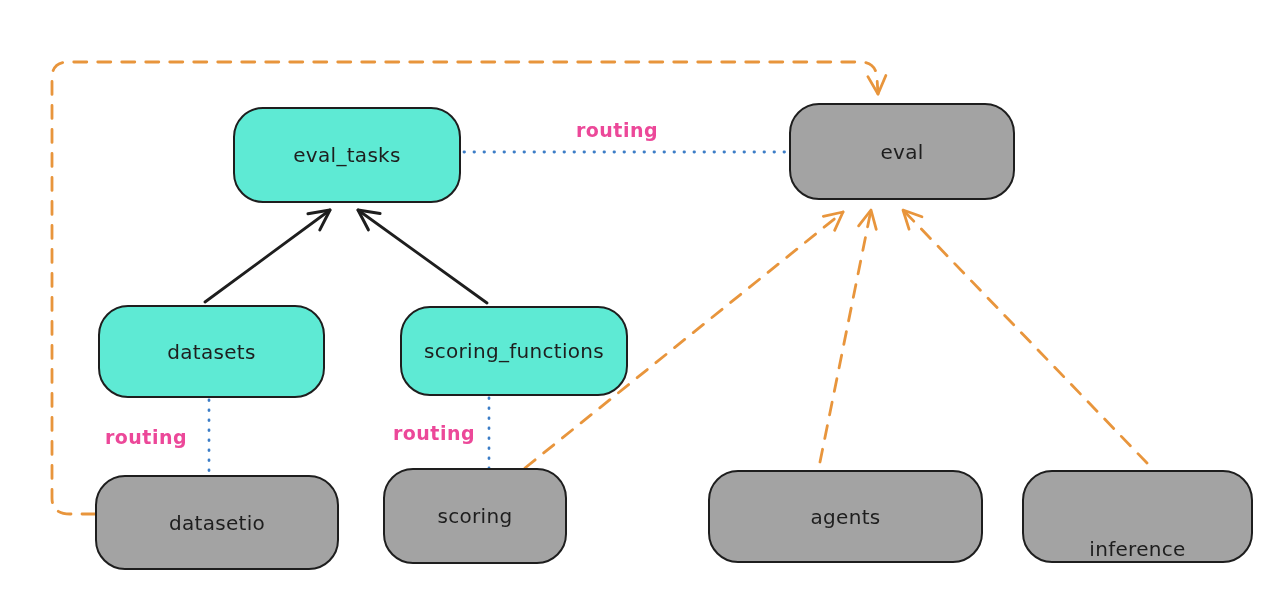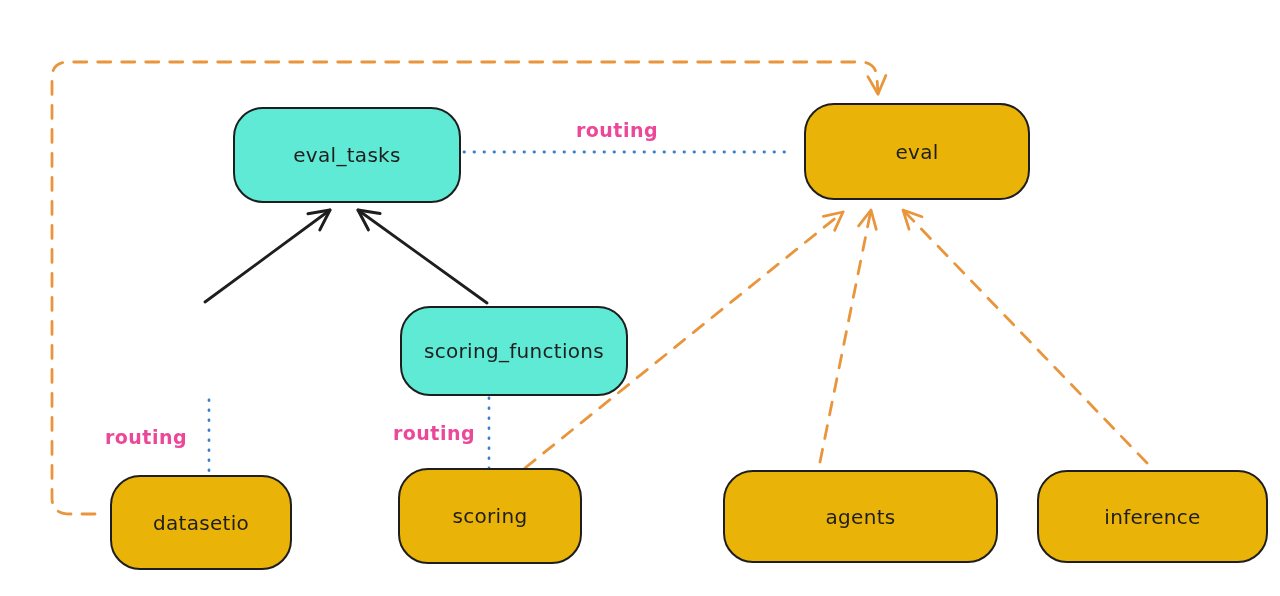--- a/index.html
+++ b/index.html
@@ -30,30 +30,30 @@
     border: 2.6px solid #1e1e1e;
     border-radius: 30px;
     display: flex;
     align-items: center;
     justify-content: center;
     font-size: 20px;
     color: #1e1e1e;
     letter-spacing: 0.3px;
   }
   .node.blue  { background: #5eead4; }
-  .node.green { background: #eab308; margin-left: 15px; }
+  .node.green { background: #a3a3a3; }
 
   #node-eval_tasks        { left: 233px; top: 107px; width: 228px; height: 96px; }
   #node-eval              { left: 789px; top: 103px; width: 226px; height: 97px; }
   #node-datasets          { left:  98px; top: 305px; width: 227px; height: 93px; }
   #node-scoring_functions { left: 380px; top: 306px; width: 228px; height: 90px; margin-left: 20px; }
-  #node-datasetio         { left:  95px; top: 475px; width: 182px; height: 95px; }
+  #node-datasetio         { left:  95px; top: 475px; width: 244px; height: 95px; }
   #node-scoring           { left: 383px; top: 468px; width: 184px; height: 96px; }
   #node-agents            { left: 708px; top: 470px; width: 275px; height: 93px; }
-  #node-inference         { left: 1022px; top: 470px; width: 231px; height: 93px; }
+  #node-inference         { left: 1022px; top: 470px; width: 231px; height: 93px; align-items: flex-end; }
 
   .edge-label {
     position: absolute;
     z-index: 3;
     transform: translate(-50%, -50%);
     color: #ec4899;
     font-size: 19px;
     font-weight: bold;
     letter-spacing: 0.5px;
     white-space: nowrap;
@@ -92,20 +92,23 @@
   </svg>
 
   <div class="node blue" id="node-eval_tasks">
     <span>eval_tasks</span>
   </div>
 
   <div class="node green" id="node-eval">
     <span>eval</span>
   </div>
 
+  <div class="node blue" id="node-datasets">
+    <span>datasets</span>
+  </div>
 
   <div class="node blue" id="node-scoring_functions">
     <span>scoring_functions</span>
   </div>
 
   <div class="node green" id="node-datasetio">
     <span>datasetio</span>
   </div>
 
   <div class="node green" id="node-scoring">

